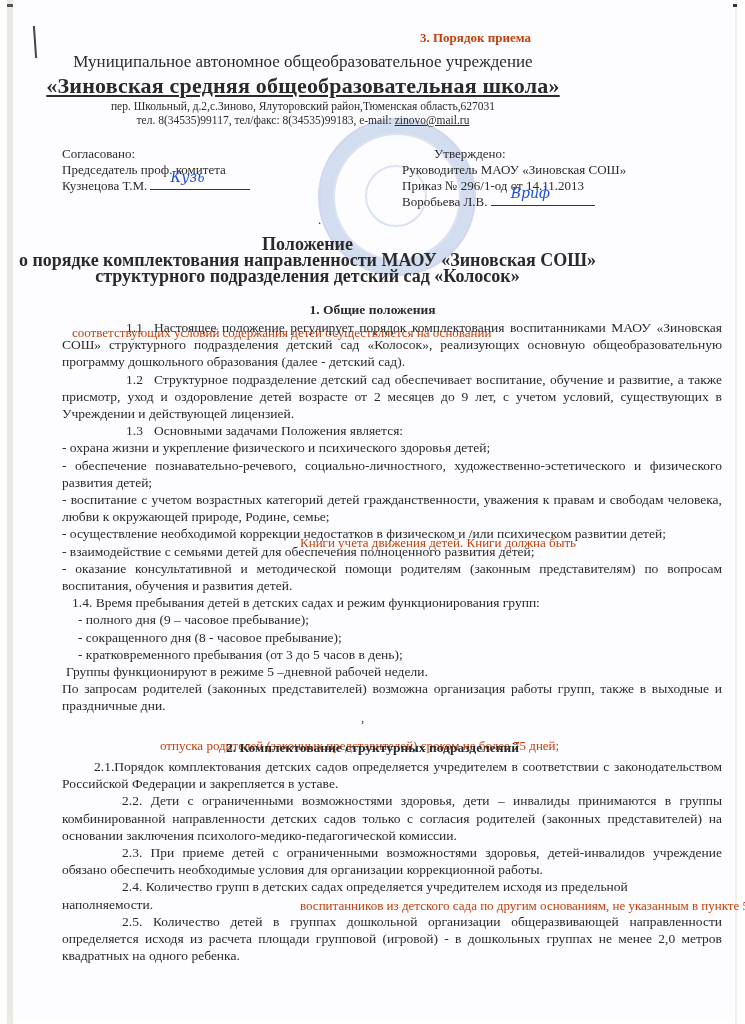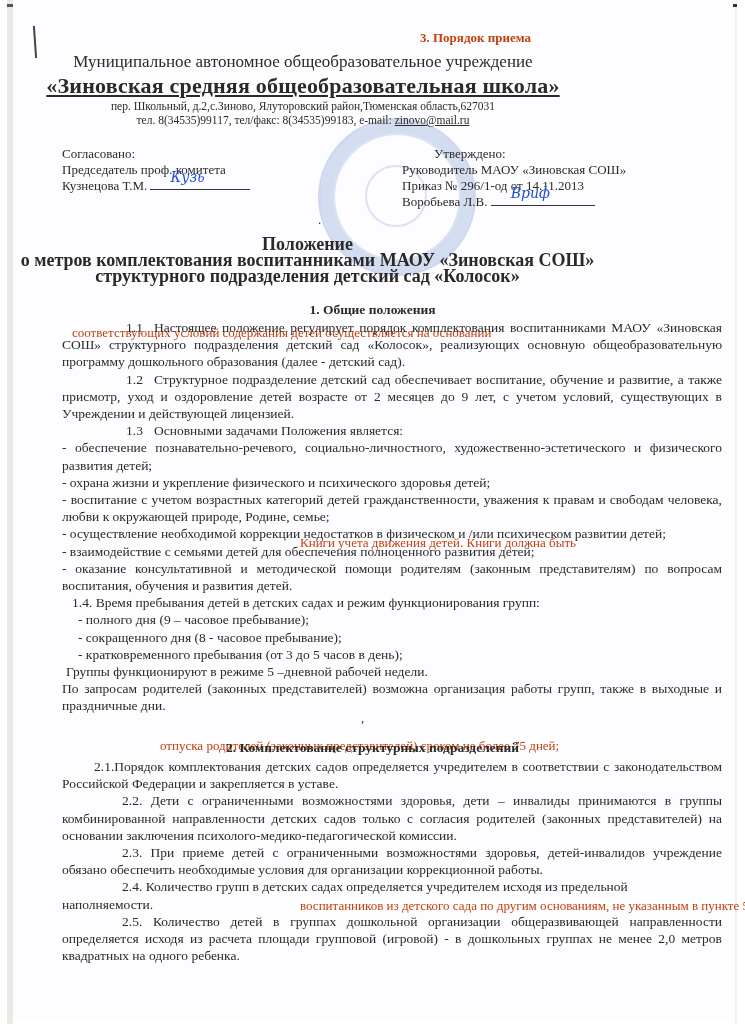--- a/index.html
+++ b/index.html
@@ -110,32 +110,32 @@
   <div>
     <span>Воробьева Л.В.</span>
     <span class="sign-line long"><span class="signature">Вриф</span></span>
   </div>
 </div>
 
 <div class="dot" style="left:318px; top:212px;">.</div>
 
 <div class="title-block t1">
   <div>Положение</div>
-  <div>о метров комплектования воспитанниками МАОУ «Зиновская СОШ»</div>
+  <div>о порядке комплектования направленности МАОУ «Зиновская СОШ»</div>
   <div>структурного подразделения детский сад «Колосок»</div>
 </div>
 
 <div class="section-heading" style="top:302px;">1. Общие положения</div>
 
 <div class="body-text" style="top:319px;">
   <p class="indent1"><span class="num-tab">1.1</span><span>Настоящее положение регулирует порядок комплектования воспитанниками МАОУ «Зиновская СОШ» структурного подразделения детский сад «Колосок», реализующих  основную общеобразовательную программу дошкольного образования (далее - детский сад).</span></p>
   <p class="indent1"><span class="num-tab">1.2</span><span>Структурное подразделение детский сад обеспечивает воспитание, обучение и развитие, а также присмотр, уход и оздоровление детей возрасте от 2 месяцев до 9 лет, с учетом условий, существующих в Учреждении и действующей лицензией.</span></p>
   <p class="indent1"><span class="num-tab">1.3</span><span>Основными задачами Положения является:</span></p>
+  <p>- охрана жизни и укрепление физического и психического здоровья детей;</p>
   <p>- обеспечение познавательно-речевого, социально-личностного, художественно-эстетического и физического развития детей;</p>
-  <p>- охрана жизни и укрепление физического и психического здоровья детей;</p>
   <p>- воспитание с учетом возрастных категорий детей гражданственности, уважения к правам и свободам человека, любви к окружающей природе, Родине, семье;</p>
   <p>- осуществление необходимой коррекции недостатков в физическом и /или психическом развитии детей;</p>
   <p>- взаимодействие с семьями детей для обеспечения полноценного развития детей;</p>
   <p>- оказание консультативной и методической помощи родителям (законным представителям) по вопросам воспитания, обучения и развития детей.</p>
   <p style="padding-left:10px;">1.4. Время пребывания детей в детских садах и режим функционирования групп:</p>
   <p class="list-indent">- полного дня (9 – часовое пребывание);</p>
   <p class="list-indent">- сокращенного дня (8 - часовое пребывание);</p>
   <p class="list-indent">- кратковременного пребывания (от 3 до 5 часов в день);</p>
   <p style="padding-left:4px;">Группы функционируют в режиме 5 –дневной рабочей недели.</p>
   <p>По запросам родителей (законных представителей) возможна организация работы групп,  также в выходные и праздничные дни.</p>

